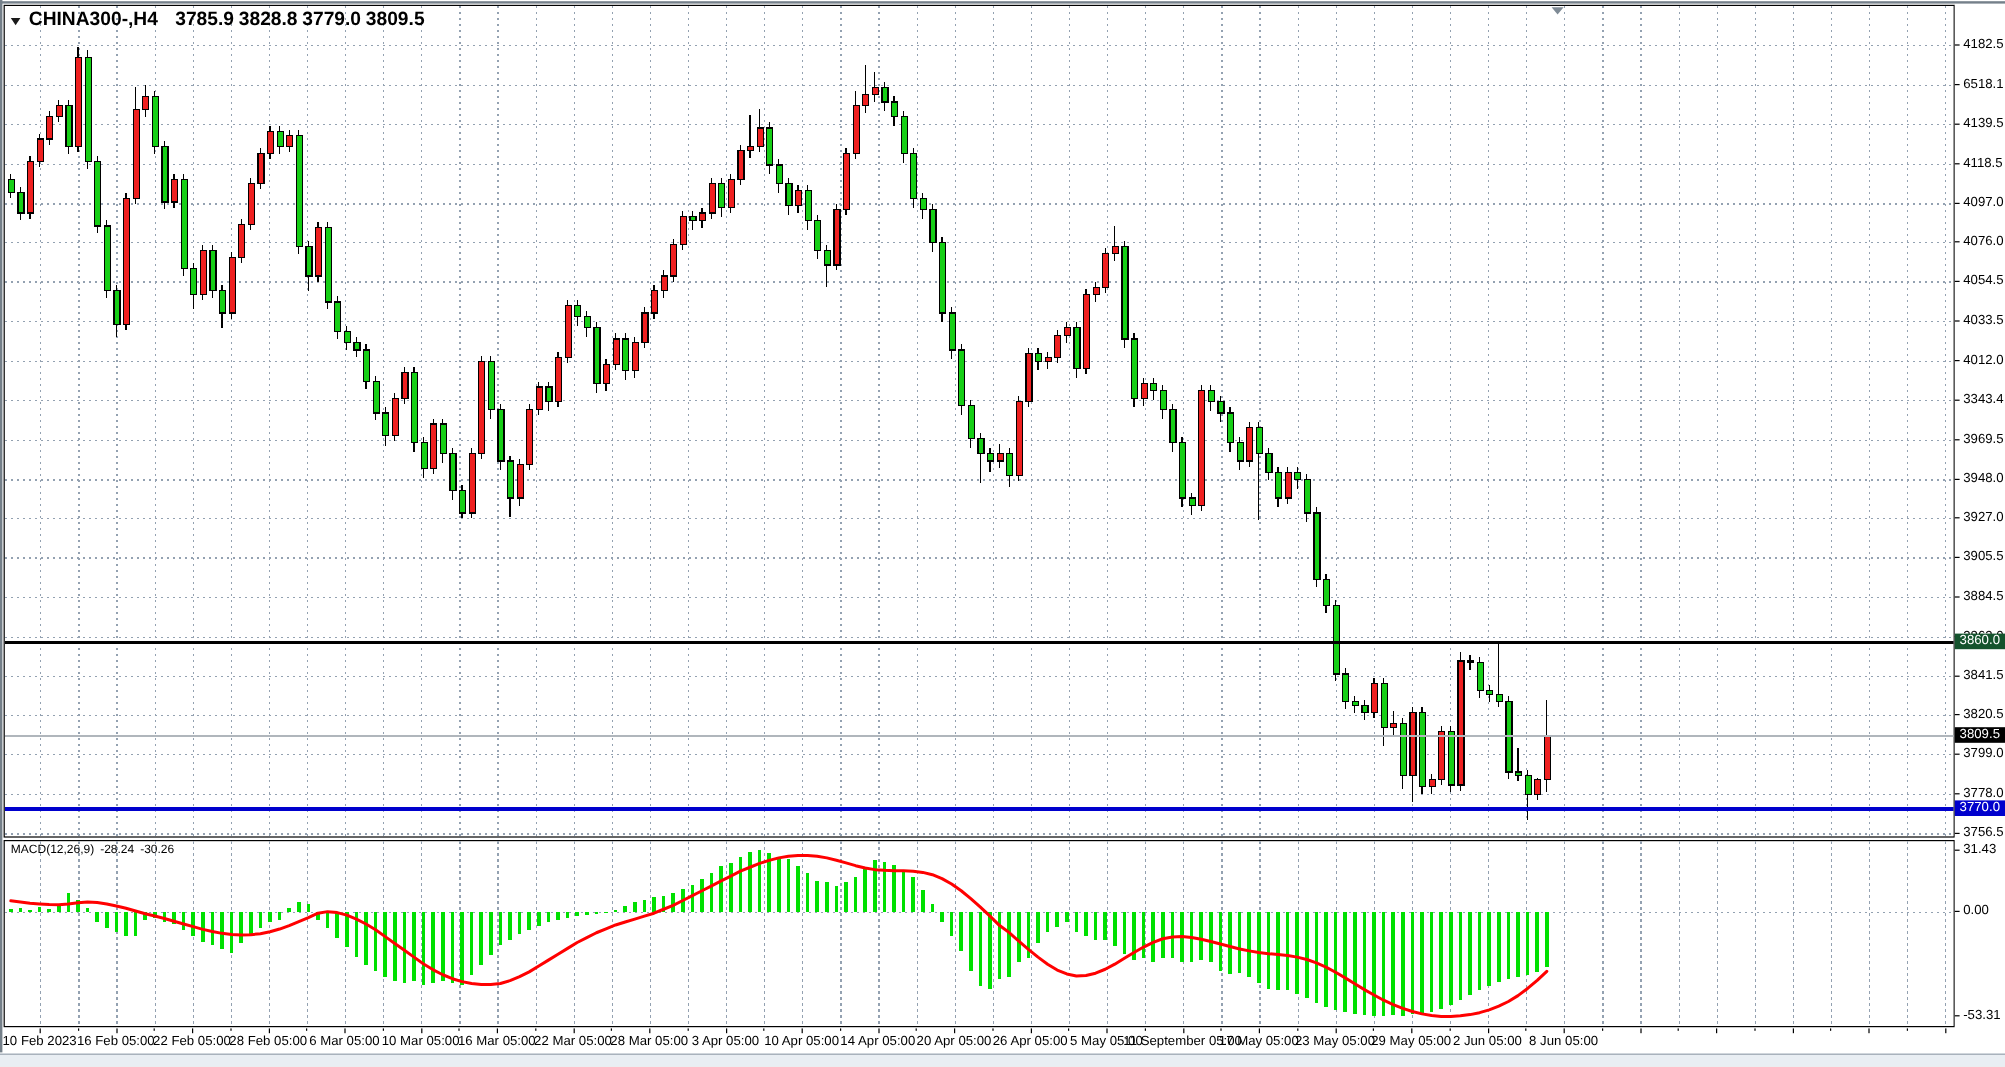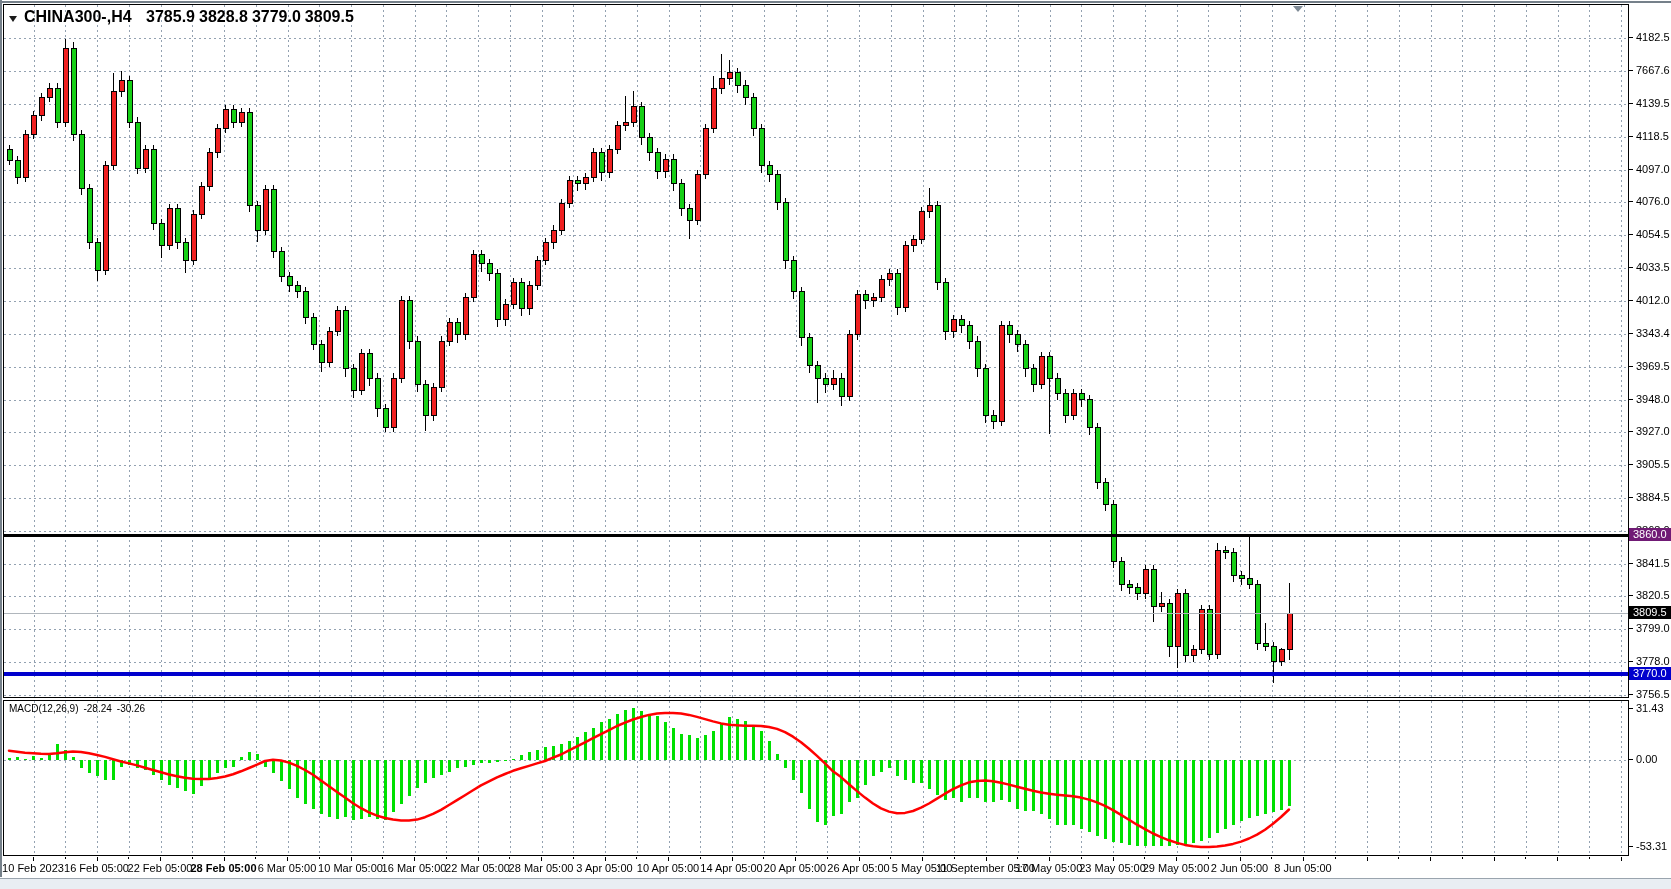--- a/index.html
+++ b/index.html
@@ -667,21 +667,21 @@
         </g>
         <polyline points="5,49.7 13,50.7 21,51.7 29,52.3 37,52.8 45,53.0 53,52.3 61,51.2 69,50.6 77,51.0 85,52.3 93,54.0 101,55.9 109,58.2 117,60.5 125,62.4 133,64.4 141,66.7 149,69.0 157,71.2 165,73.5 173,75.3 181,76.8 189,77.7 197,78.1 205,77.9 213,77.1 221,75.5 229,73.2 237,70.3 245,67.0 253,63.7 261,60.0 269,58.7 277,59.5 285,61.6 293,64.9 301,69.0 309,73.8 317,79.5 325,85.2 333,90.9 341,96.6 349,102.3 357,107.2 365,111.3 373,114.6 381,117.0 389,118.6 397,119.4 405,119.4 413,118.6 421,116.2 429,112.9 437,108.9 445,104.0 453,99.1 461,94.2 469,89.3 477,84.4 485,80.4 493,76.3 501,73.0 509,69.8 517,67.3 525,64.9 533,62.4 541,60.0 549,56.7 557,53.5 565,49.4 573,45.3 581,41.3 589,37.2 597,33.1 605,29.1 613,25.0 621,21.7 629,18.5 637,16.0 645,13.9 653,12.6 661,12.0 669,12.0 677,12.6 685,13.9 693,15.9 701,18.1 709,20.4 717,22.4 725,23.7 733,24.3 741,24.7 749,24.7 757,25.0 765,26.0 773,27.9 781,31.2 789,35.7 797,41.3 805,47.8 813,54.9 821,62.4 829,70.3 837,76.1 845,83.3 853,90.1 861,96.6 869,102.5 877,107.4 885,110.6 893,112.3 901,111.9 909,110.0 917,106.7 925,102.5 933,97.6 941,92.7 949,88.2 957,84.3 965,81.3 973,79.9 981,79.5 989,80.2 997,81.7 1005,83.6 1013,85.7 1021,87.8 1029,89.8 1037,91.4 1045,92.7 1053,93.7 1061,94.5 1069,95.3 1077,96.6 1085,98.6 1093,101.4 1101,104.9 1109,109.2 1117,113.9 1125,118.8 1133,123.7 1141,128.2 1149,132.5 1157,136.2 1165,139.3 1173,141.9 1181,143.9 1189,145.3 1197,146.0 1205,146.0 1213,145.5 1221,144.5 1229,142.9 1237,140.6 1245,137.5 1253,133.6 1261,128.7 1269,122.7 1277,116.0 1285,108.5" fill="none" stroke="#ff0000" stroke-width="2.5" stroke-linejoin="round" stroke-linecap="round" shape-rendering="auto"></polyline>
       </svg>
     <div class="macd-overlay"><span>MACD(12,26,9)</span><span>-28.24</span><span>-30.26</span></div>
   </div>
 
   <div id="price-axis">
       <div class="ax-tick" style="top: 33px;"></div>
       <div class="ax-label" style="top: 27px;">4182.5</div>
       <div class="ax-tick" style="top: 66px;"></div>
-      <div class="ax-label" style="top: 60px;">7667.6</div>
+      <div class="ax-label" style="top: 60px;">6518.1</div>
       <div class="ax-tick" style="top: 99px;"></div>
       <div class="ax-label" style="top: 93px;">4139.5</div>
       <div class="ax-tick" style="top: 132px;"></div>
       <div class="ax-label" style="top: 126px;">4118.5</div>
       <div class="ax-tick" style="top: 165px;"></div>
       <div class="ax-label" style="top: 159px;">4097.0</div>
       <div class="ax-tick" style="top: 197px;"></div>
       <div class="ax-label" style="top: 191px;">4076.0</div>
       <div class="ax-tick" style="top: 230px;"></div>
       <div class="ax-label" style="top: 224px;">4054.5</div>
@@ -712,21 +712,21 @@
       <div class="ax-tick" style="top: 657px;"></div>
       <div class="ax-label" style="top: 651px;">3778.0</div>
       <div class="ax-tick" style="top: 690px;"></div>
       <div class="ax-label" style="top: 684px;">3756.5</div>
       <div class="ax-tick" style="top: 704px;"></div>
       <div class="ax-label" style="top: 698px;">31.43</div>
       <div class="ax-tick" style="top: 755px;"></div>
       <div class="ax-label" style="top: 749px;">0.00</div>
       <div class="ax-tick" style="top: 842px;"></div>
       <div class="ax-label" style="top: 836px;">-53.31</div>
-      <div class="ax-badge" style="top: 524px; background: #701a75;">3860.0</div>
+      <div class="ax-badge" style="top: 524px; background: #14532d;">3860.0</div>
       <div class="ax-badge" style="top: 602px; background: rgb(0, 0, 0);">3809.5</div>
       <div class="ax-badge" style="top: 663px; background: rgb(0, 0, 205);">3770.0</div>
     </div>
   <div id="time-axis">
       <div class="t-tick" style="left: 30px; height: 4px;"></div>
       <div class="t-tick" style="left: 61.75px; height: 2px;"></div>
       <div class="t-tick" style="left: 93.5px; height: 4px;"></div>
       <div class="t-tick" style="left: 125.25px; height: 2px;"></div>
       <div class="t-tick" style="left: 157px; height: 4px;"></div>
       <div class="t-tick" style="left: 188.75px; height: 2px;"></div>
@@ -771,21 +771,21 @@
       <div class="t-tick" style="left: 1427px; height: 4px;"></div>
       <div class="t-tick" style="left: 1458.75px; height: 2px;"></div>
       <div class="t-tick" style="left: 1490.5px; height: 4px;"></div>
       <div class="t-tick" style="left: 1522.25px; height: 2px;"></div>
       <div class="t-tick" style="left: 1554px; height: 4px;"></div>
       <div class="t-tick" style="left: 1585.75px; height: 2px;"></div>
       <div class="t-tick" style="left: 1617.5px; height: 4px;"></div>
       <div class="t-label" style="left: 30px;">10 Feb 2023</div>
       <div class="t-label" style="left: 93.5px;">16 Feb 05:00</div>
       <div class="t-label" style="left: 157px;">22 Feb 05:00</div>
-      <div class="t-label" style="left: 220.5px; font-weight: bold;">28 Feb 05:00</div>
+      <div class="t-label" style="left: 220.5px;">28 Feb 05:00</div>
       <div class="t-label" style="left: 284px;">6 Mar 05:00</div>
       <div class="t-label" style="left: 347.5px;">10 Mar 05:00</div>
       <div class="t-label" style="left: 411px;">16 Mar 05:00</div>
       <div class="t-label" style="left: 474.5px;">22 Mar 05:00</div>
       <div class="t-label" style="left: 538px;">28 Mar 05:00</div>
       <div class="t-label" style="left: 601.5px;">3 Apr 05:00</div>
       <div class="t-label" style="left: 665px;">10 Apr 05:00</div>
       <div class="t-label" style="left: 728.5px;">14 Apr 05:00</div>
       <div class="t-label" style="left: 792px;">20 Apr 05:00</div>
       <div class="t-label" style="left: 855.5px;">26 Apr 05:00</div>

